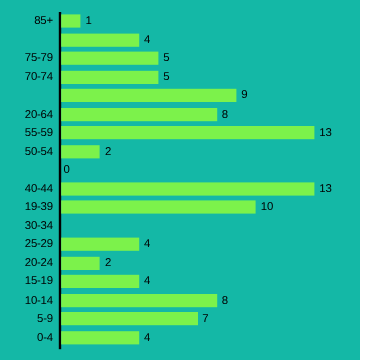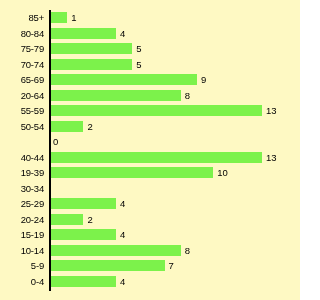--- a/index.html
+++ b/index.html
@@ -11,21 +11,21 @@
   body {
     width: 300px;
     height: 300px;
     overflow: hidden;
     font-family: "Liberation Sans", sans-serif;
   }
   #chart-root {
     position: relative;
     width: 300px;
     height: 300px;
-    background: #fef9c3;
+    background: #14b8a6;
     box-sizing: border-box;
   }
   #plot-area {
     position: absolute;
     left: 0;
     top: 10px;
     width: 300px;
     height: 285px;
   }
   .bar-row {
@@ -86,42 +86,40 @@
 
   <div id="plot-area">
       <div class="bar-row">
         <div class="cat-label">85+</div>
         <div class="bar-track">
           <span class="bar-fill" style="width: 16.2308px; background: rgb(124, 242, 75);"></span>
           <span class="bar-value">1</span>
         </div>
       </div>
       <div class="bar-row">
-        <div class="cat-label">80-84</div>
         <div class="bar-track">
           <span class="bar-fill" style="width: 64.9231px; background: rgb(124, 242, 75);"></span>
           <span class="bar-value">4</span>
         </div>
       </div>
       <div class="bar-row">
         <div class="cat-label">75-79</div>
         <div class="bar-track">
           <span class="bar-fill" style="width: 81.1538px; background: rgb(124, 242, 75);"></span>
           <span class="bar-value">5</span>
         </div>
       </div>
       <div class="bar-row">
         <div class="cat-label">70-74</div>
         <div class="bar-track">
           <span class="bar-fill" style="width: 81.1538px; background: rgb(124, 242, 75);"></span>
           <span class="bar-value">5</span>
         </div>
       </div>
       <div class="bar-row">
-        <div class="cat-label">65-69</div>
         <div class="bar-track">
           <span class="bar-fill" style="width: 146.077px; background: rgb(124, 242, 75);"></span>
           <span class="bar-value">9</span>
         </div>
       </div>
       <div class="bar-row">
         <div class="cat-label">20-64</div>
         <div class="bar-track">
           <span class="bar-fill" style="width: 129.846px; background: rgb(124, 242, 75);"></span>
           <span class="bar-value">8</span>

